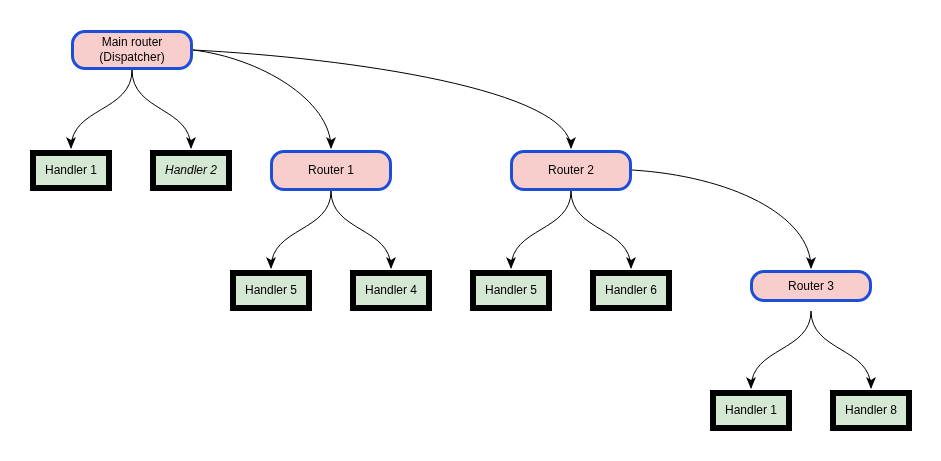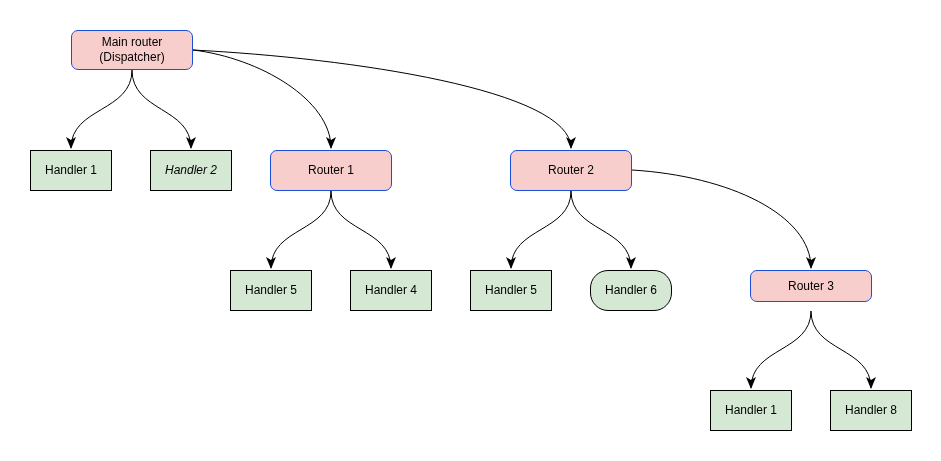--- a/index.html
+++ b/index.html
@@ -32,26 +32,26 @@
     font-size: 12px;
     line-height: 1.25;
     color: #000000;
   }
   .node .label {
     padding: 0 4px;
     max-width: 112px;
   }
   .router {
     background: #f8cecc;
-    border: 1px solid #1d4ed8;
-    border-radius: 7px;
+    border: 3px solid #1d4ed8;
+    border-radius: 14px;
   }
   .handler {
     background: #d5e8d4;
-    border: 1px solid #000000;
+    border: 6px solid #000000;
   }
   path.edge {
     stroke: #000000;
     stroke-width: 1;
     fill: none;
   }
 </style>
 </head>
 <body>
 
@@ -101,21 +101,21 @@
   </div>
 
   <div class="node handler" style="left:350px; top:270px; width:82px; height:41px;">
     <span class="label">Handler 4</span>
   </div>
 
   <div class="node handler" style="left:470px; top:270px; width:82px; height:41px;">
     <span class="label">Handler 5</span>
   </div>
 
-  <div class="node handler" style="left:590px; top:270px; width:82px; height:41px;border-radius:18px;">
+  <div class="node handler" style="left:590px; top:270px; width:82px; height:41px;">
     <span class="label">Handler 6</span>
   </div>
 
   <div class="node router" style="left:750px; top:270px; width:122px; height:32px;justify-content:center;">
     <span class="label">Router 3</span>
   </div>
 
   <div class="node handler" style="left:710px; top:390px; width:82px; height:41px;">
     <span class="label">Handler 1</span>
   </div>

